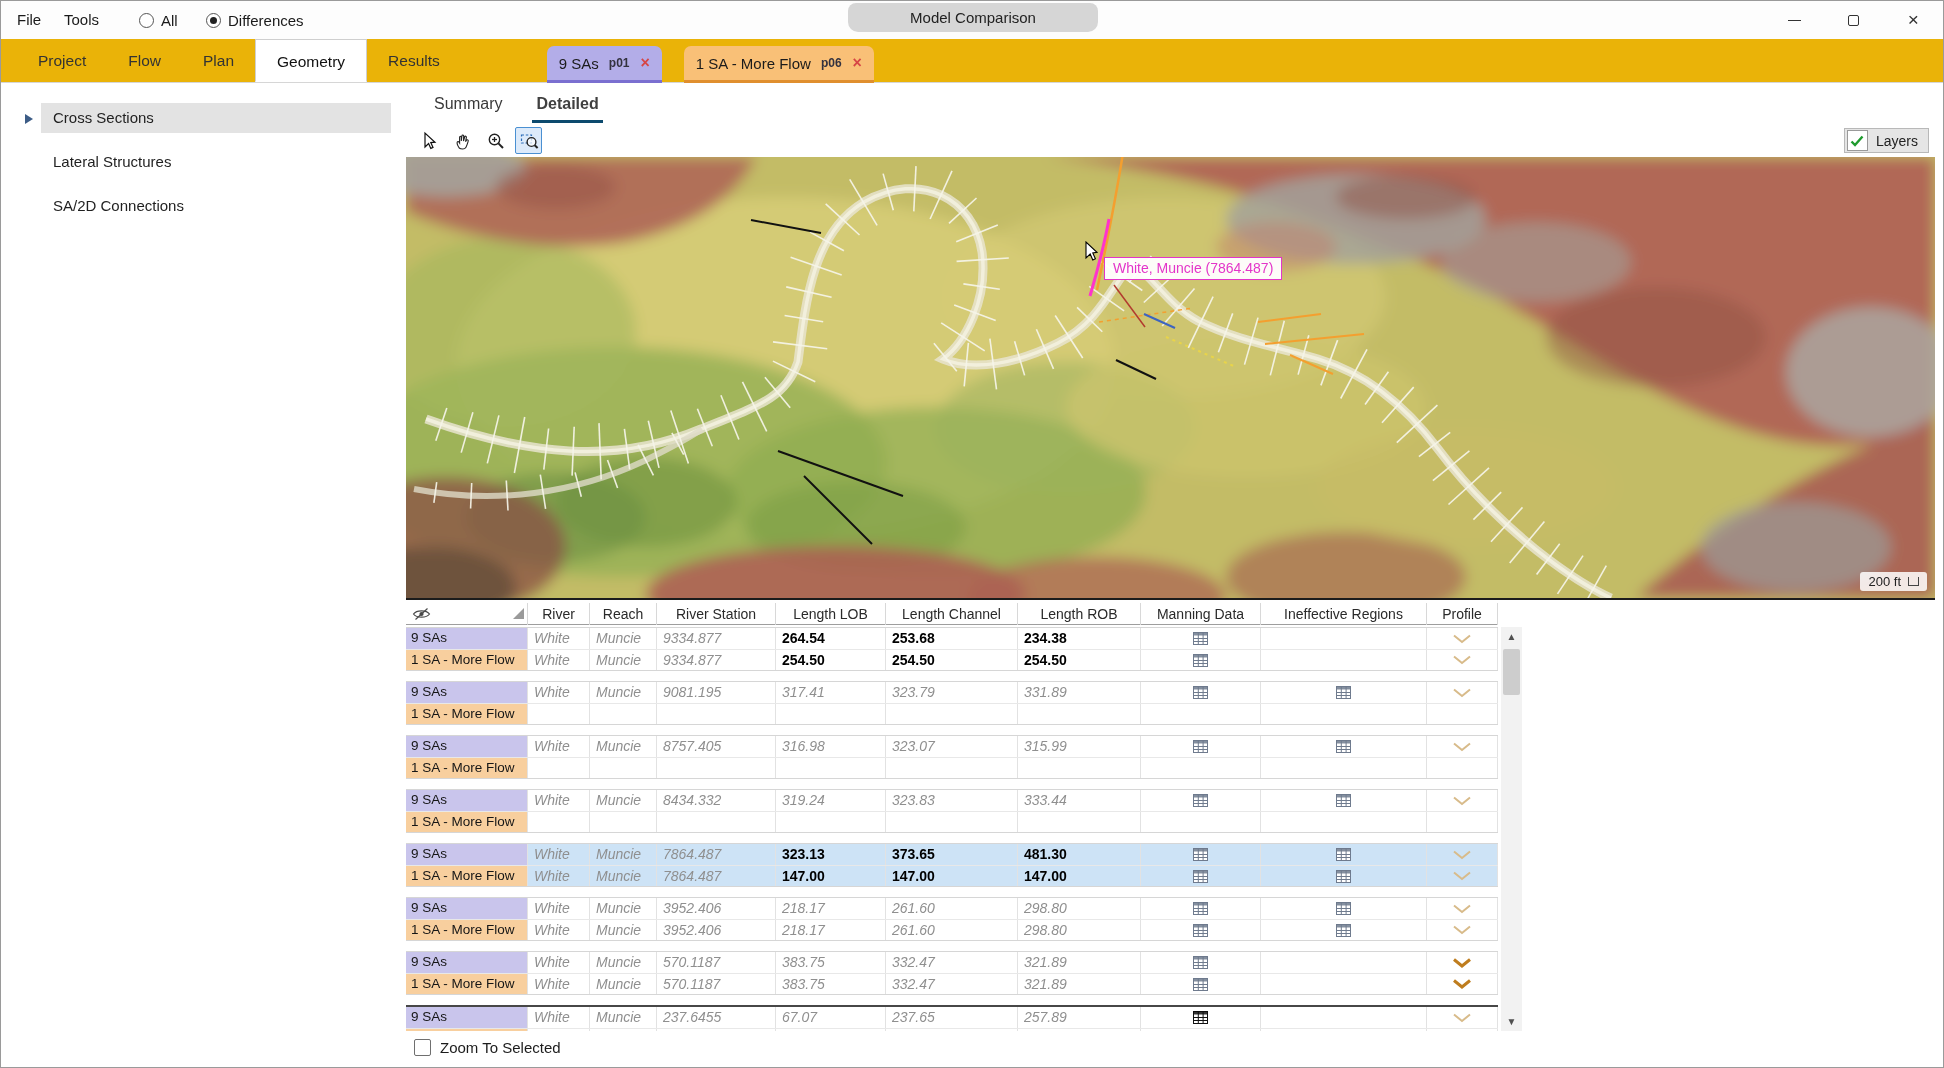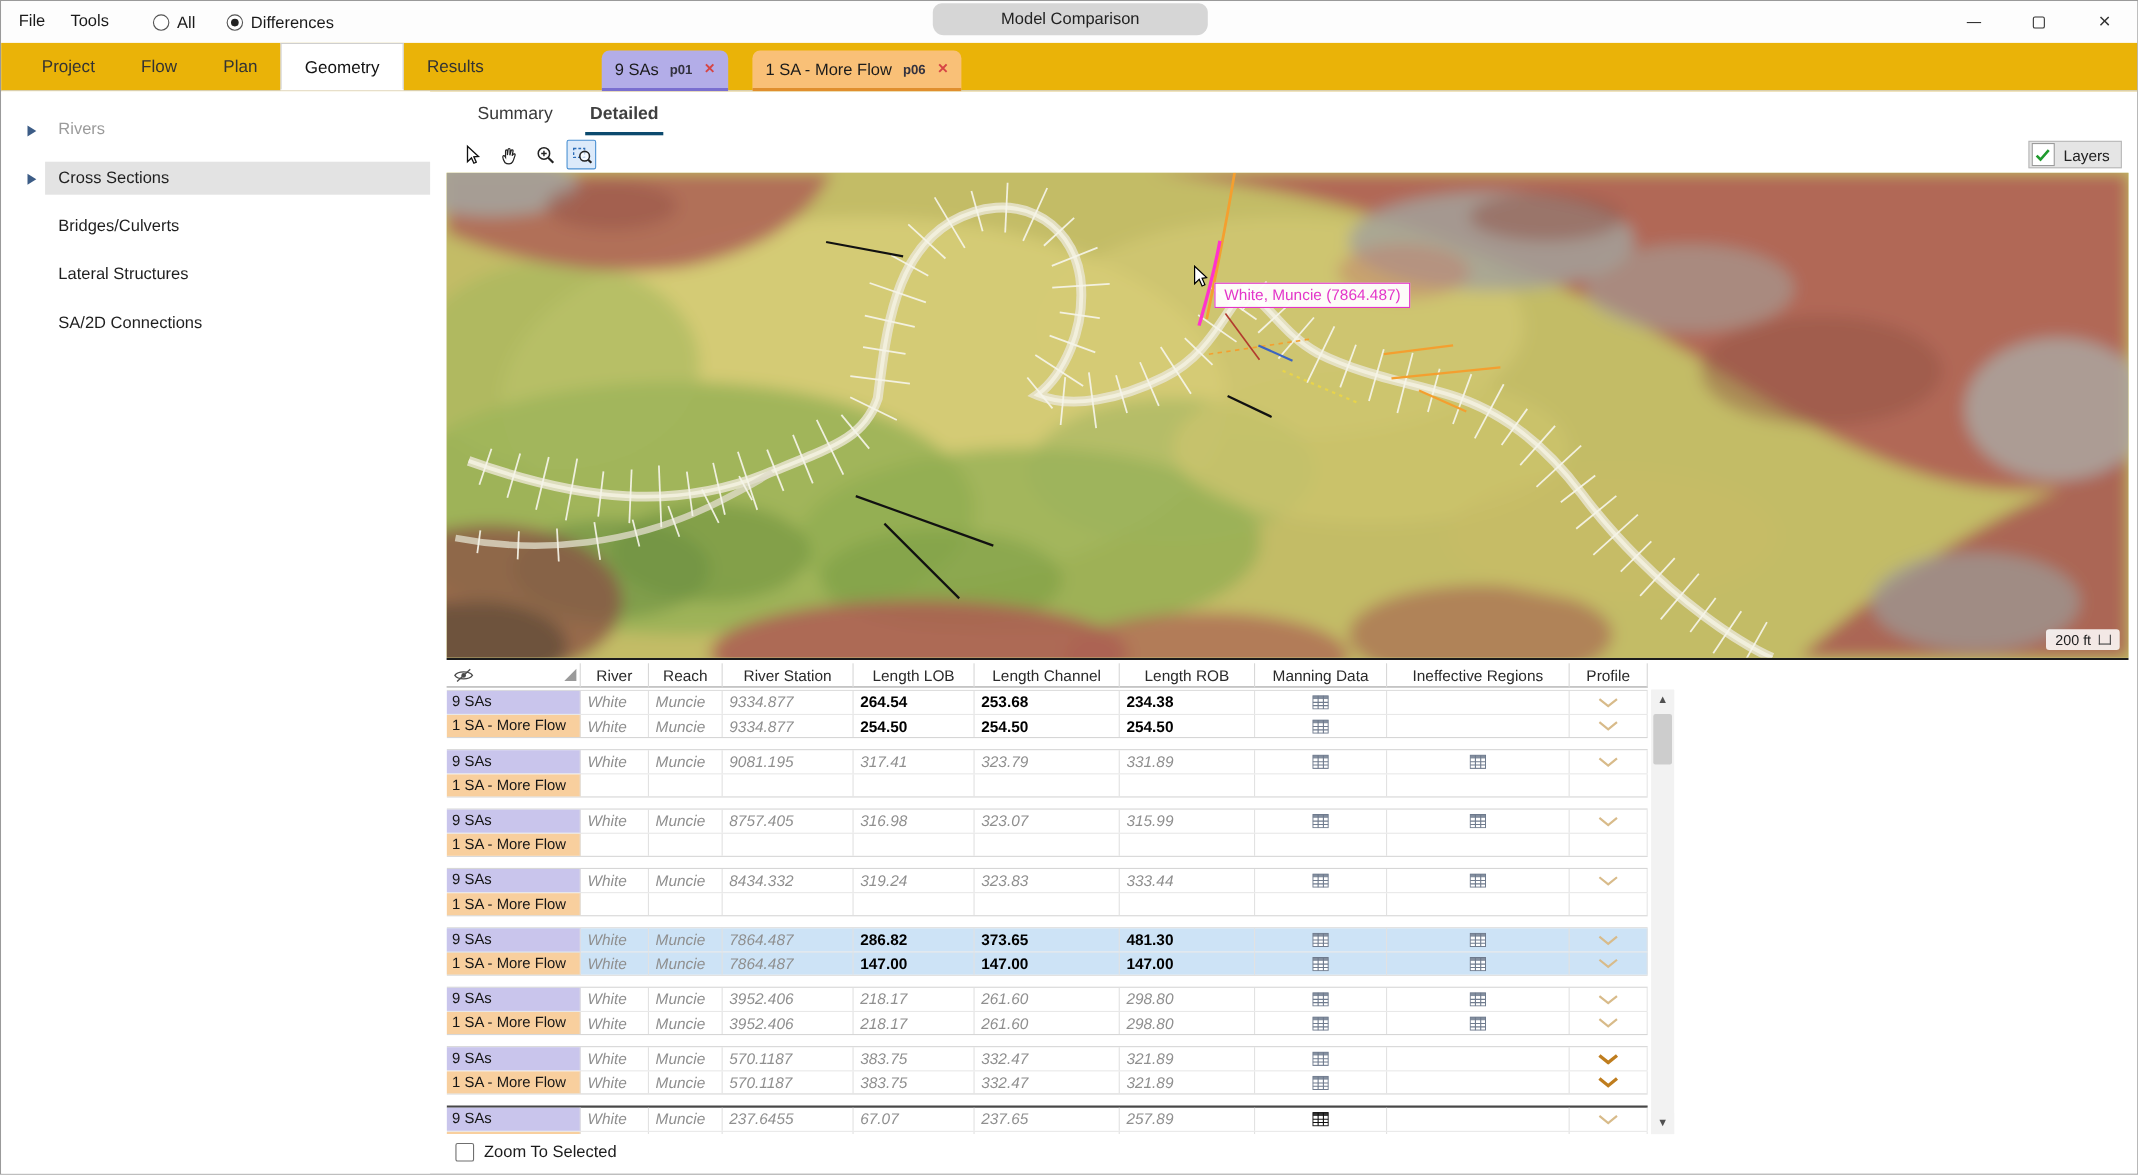--- a/index.html
+++ b/index.html
@@ -130,29 +130,22 @@
     <div class="chip chip2">
       <span>1 SA - More Flow</span>
       <span class="chip-badge">p06</span>
       <span class="chip-close">×</span>
     </div>
   </div>
 
   <div class="sidebar">
     <div class="side-row">
       <span class="tri"></span>
-      <div class="side-item dim">Rivers</div>
-    </div>
-    <div class="side-row">
-      <span class="tri"></span>
       <div class="side-item sel">Cross Sections</div>
     </div>
-    <div class="side-row">
-        <div class="side-item">Bridges/Culverts</div>
-      </div>
     <div class="side-row">
         <div class="side-item">Lateral Structures</div>
       </div>
     <div class="side-row">
         <div class="side-item">SA/2D Connections</div>
       </div>
   </div>
 
   <div class="view-tabs">
     <span class="vtab">Summary</span>
@@ -555,21 +548,21 @@
           <div class="bc cicon c8"></div>
           <div class="bc cicon c9"></div>
         </div>
       </div>
       <div class="tgroup sel">
         <div class="trow">
           <div class="bc lab lab0 c0">9 SAs</div>
           <div class="bc vi c1">White</div>
           <div class="bc vi c2">Muncie</div>
           <div class="bc vi c3">7864.487</div>
-          <div class="bc c4 vb">286.82</div>
+          <div class="bc c4 vb">323.13</div>
           <div class="bc c5 vb">373.65</div>
           <div class="bc c6 vb">481.30</div>
           <div class="bc cicon c7">
             <svg width="15" height="13" viewBox="0 0 15 13">
               <rect x="0.5" y="0.5" width="14" height="12" fill="#fff" stroke="#6f7b8e"></rect>
               <rect x="0.5" y="0.5" width="14" height="3" fill="#6f7b8e" opacity="0.85"></rect>
               <line x1="5.3" y1="0.5" x2="5.3" y2="12.5" stroke="#6f7b8e"></line>
               <line x1="10.1" y1="0.5" x2="10.1" y2="12.5" stroke="#6f7b8e"></line>
               <line x1="0.5" y1="6.5" x2="14.5" y2="6.5" stroke="#6f7b8e"></line>
               <line x1="0.5" y1="9.5" x2="14.5" y2="9.5" stroke="#6f7b8e"></line>

